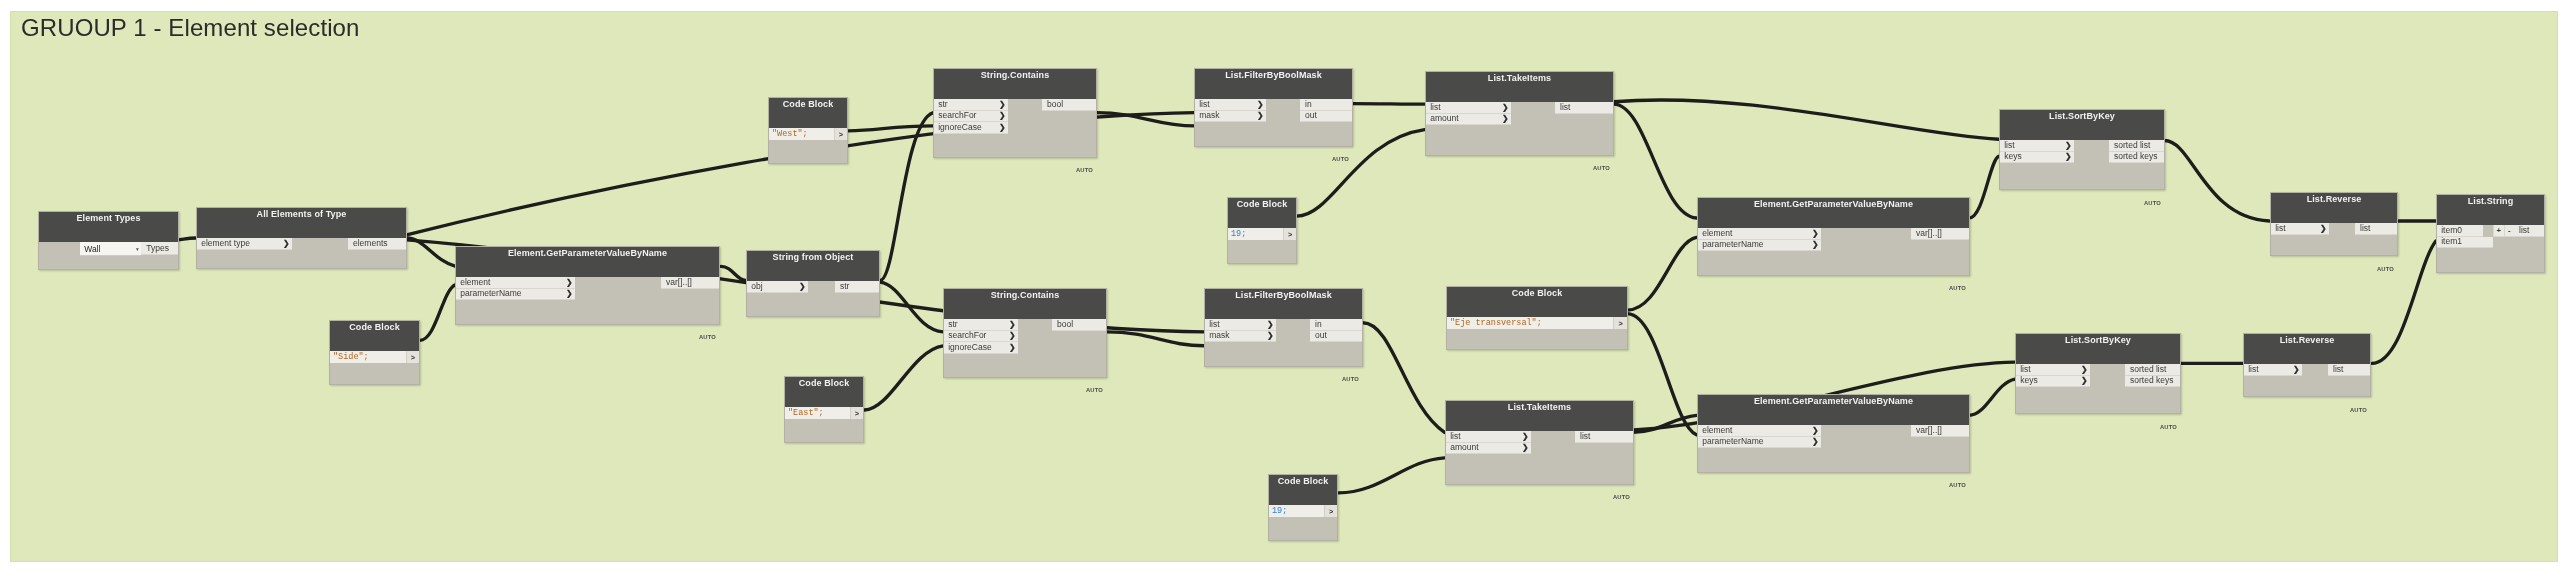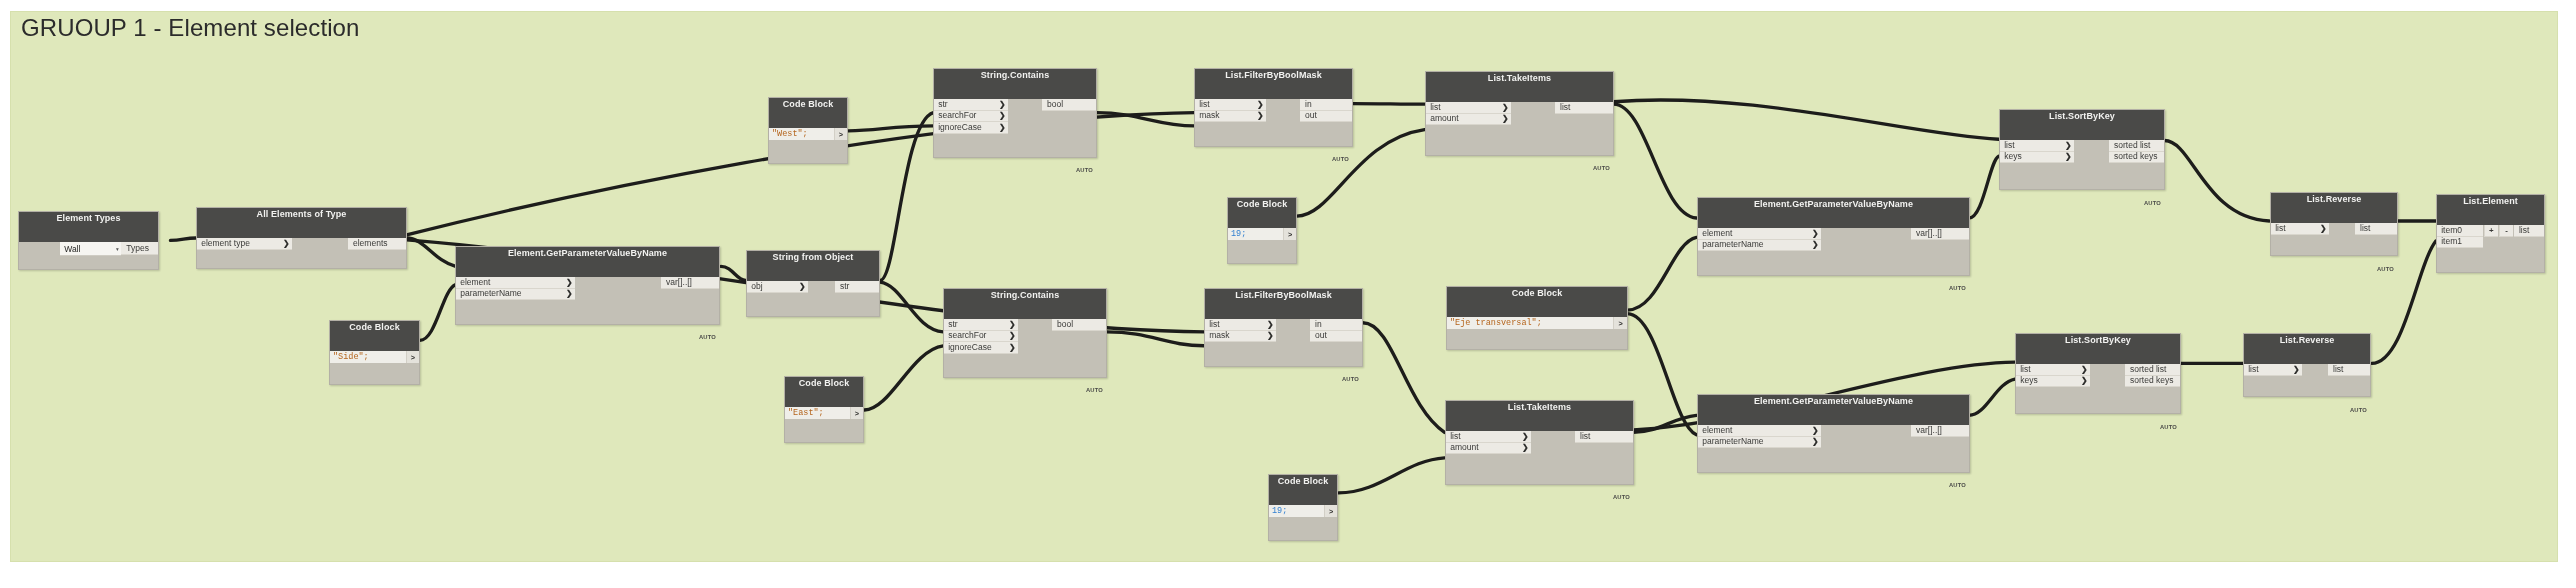--- a/index.html
+++ b/index.html
@@ -183,21 +183,21 @@
 
     <path d="M3574,232 C3620,232 3640,360 3747,365"></path>
 
     <path d="M3601,600 C3640,600 3660,600 3704,600"></path>
 
     <path d="M3959,365 C3990,365 4000,365 4022,365"></path>
 
     <path d="M3916,600 C3970,600 3990,440 4022,398"></path>
   </svg>
 
-<div class="node" style="left: 18px; top: 211px; width: 141px; height: 59px;">
+<div class="node" style="left: 38px; top: 211px; width: 141px; height: 59px;">
       <div class="node-header">Element Types</div>
       <div class="node-body" style="height: 46px;">
         <div class="dd-row">
           <div class="dd" style="width: 87px;">
             <span>Wall</span>
             <span class="arrow">▾</span>
           </div>
           <div class="port out" style="width: 53px; height: 13.3px; line-height: 13.3px;">Types</div>
         </div>
       </div>
@@ -559,28 +559,28 @@
             </div>
           </div>
           <div class="col-out">
             <div class="port out" style="width: 42px;">list</div>
           </div>
         </div>
         <div class="auto">AUTO</div>
       </div>
     </div>
     <div class="node" style="left: 2436px; top: 194px; width: 109px; height: 79px;">
-      <div class="node-header">List.Element</div>
+      <div class="node-header">List.String</div>
       <div class="node-body" style="height: 65px;">
         <div class="ports">
           <div class="col-in">
             <div class="port in" style="width: 46px;">
               <span>item0</span>
             </div>
-            <div class="port in" style="width: 46px;">
+            <div class="port in" style="width: 56px;">
               <span>item1</span>
             </div>
           </div>
           <div class="pm">+</div>
           <div class="pm">-</div>
           <div class="col-out">
             <div class="port out" style="width: 30px;">list</div>
           </div>
         </div>
       </div>

